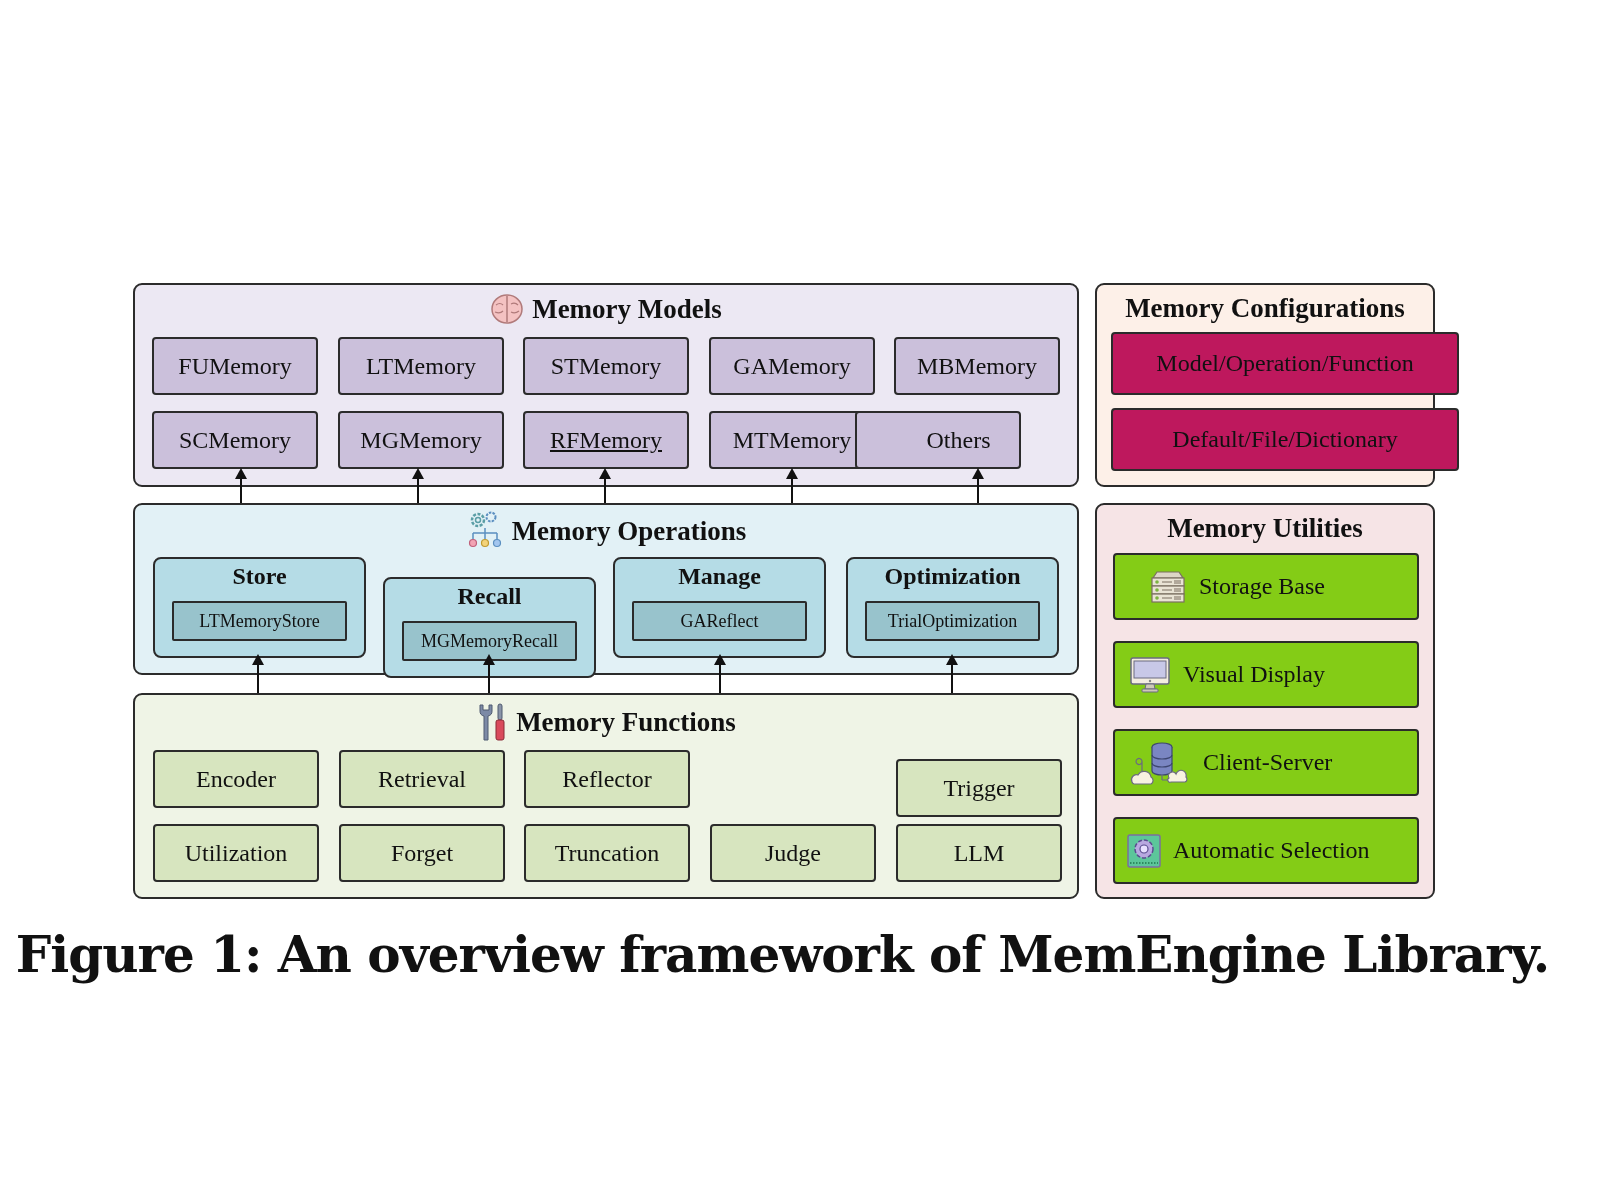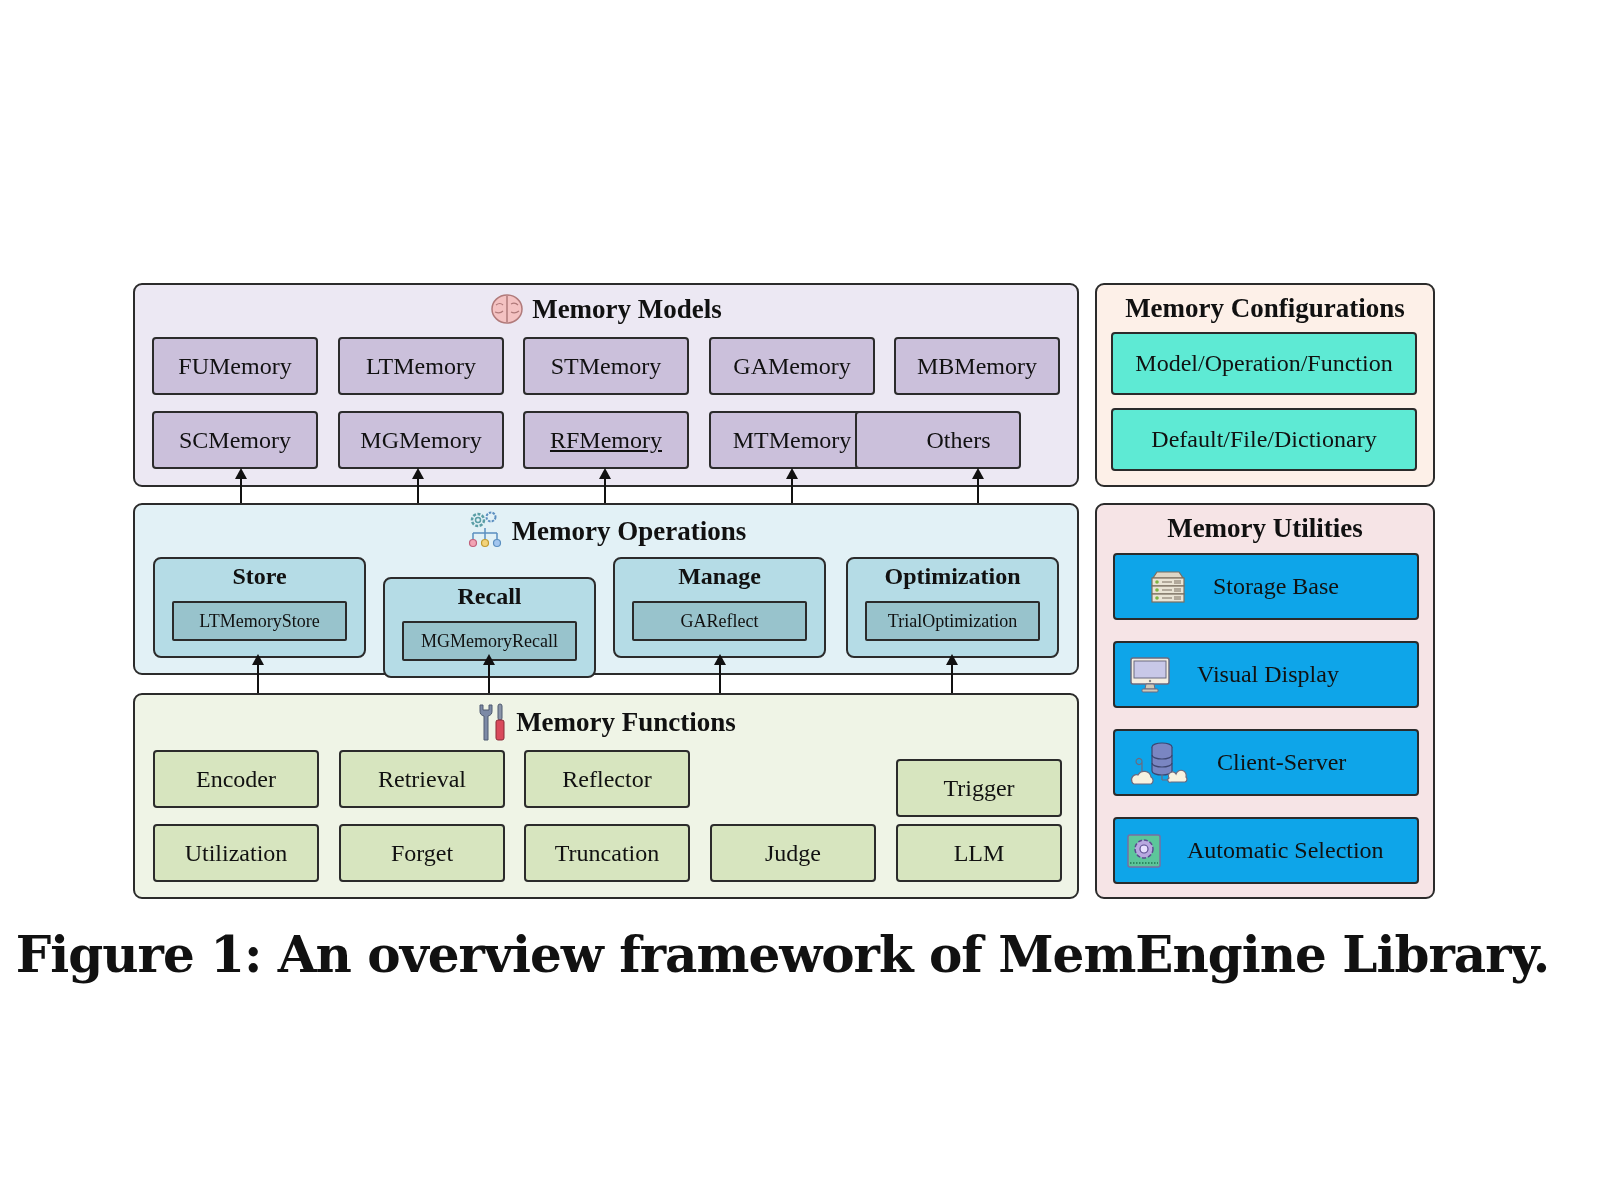--- a/index.html
+++ b/index.html
@@ -15,23 +15,23 @@
     .ops { left:133px; top:503px; width:946px; height:172px; background:#e2f1f6; }
     .op-card { position:absolute; border:2px solid #2b2b2b; border-radius:8px; box-sizing:border-box;
                background:#b5dce6; width:213px; height:101px; top:52px; }
     .op-card .op-title { position:absolute; top:4px; left:0; right:0; text-align:center; font-weight:bold; font-size:24px; }
     .op-card .op-impl { position:absolute; left:17px; right:17px; top:42px; height:40px; border:2px solid #2b2b2b;
                         border-radius:2px; background:#98c3cc; display:flex; align-items:center; justify-content:center;
                         font-size:18px; box-sizing:border-box; }
     .funcs { left:133px; top:693px; width:946px; height:206px; background:#eff4e6; }
     .funcs .box { background:#d7e5bf; width:166px; height:58px; }
     .configs { left:1095px; top:283px; width:340px; height:204px; background:#fdf0e8; }
-    .configs .box { background:#5eead4; left:14px; width:306px; height:63px; }
+    .configs .box { background:#be185d; left:14px; width:348px; height:63px; }
     .utils { left:1095px; top:503px; width:340px; height:396px; background:#f6e4e6; }
-    .utils .box { background:#0ea5e9; left:16px; width:306px; height:67px; justify-content:flex-start; padding-left:14px; gap:26px; }
+    .utils .box { background:#84cc16; left:16px; width:306px; height:67px; justify-content:flex-start; padding-left:14px; gap:12px; }
     .arrow { position:absolute; width:2px; background:#111; }
     .arrow::before { content:""; position:absolute; top:-2px; left:-5px; border-left:6px solid transparent;
                      border-right:6px solid transparent; border-bottom:11px solid #111; }
     .caption { position:absolute; left:0; width:1565px; top:925px; text-align:center; font-weight:bold;
                font-size:50px; font-family:"DejaVu Serif", "Liberation Serif", serif; letter-spacing:-1px; }
     .icon { display:inline-block; }
   </style>
 </head>
 <body>
 

